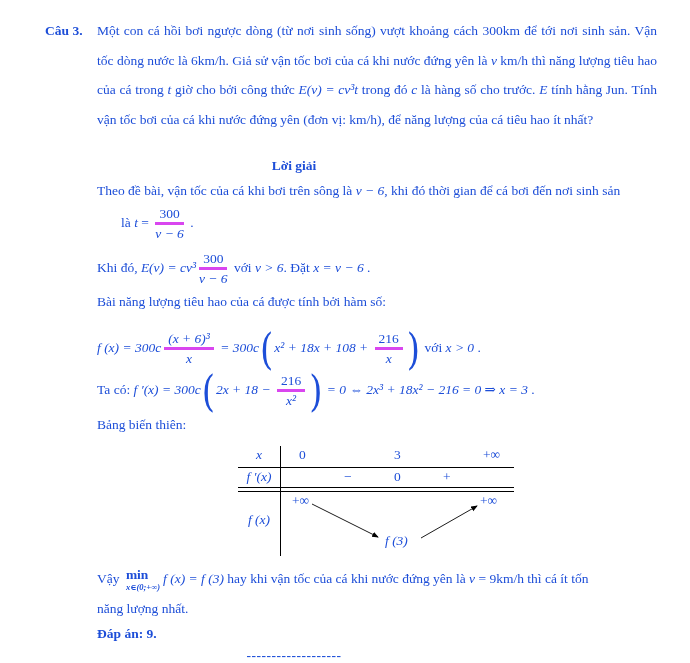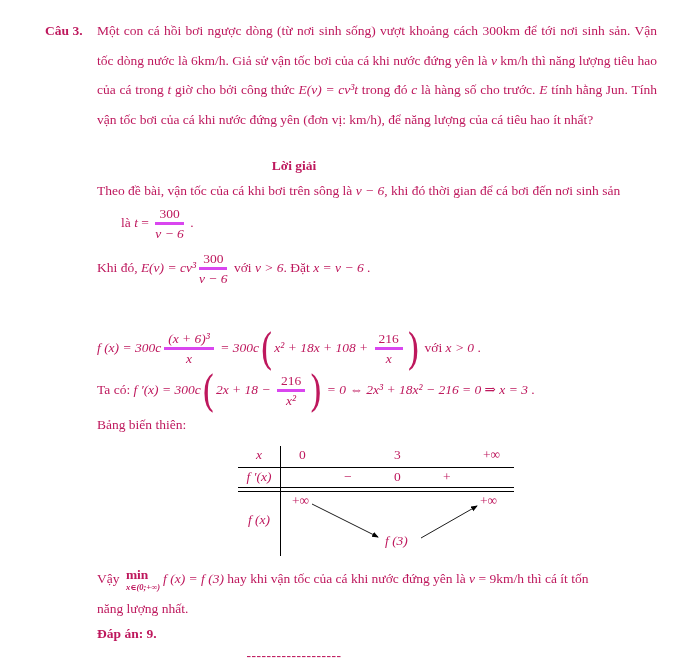--- a/index.html
+++ b/index.html
@@ -1,19 +1,19 @@
 <!DOCTYPE html>
 <html><head>
 <meta charset="utf-8">
 <style>
   html,body { margin:0; padding:0; background:#fff; }
   .page {
     position:relative; width:690px; height:663px; background:#ffffff;
     font-family:"Liberation Serif","DejaVu Serif",serif;
-    font-size:13.5px; color:#be185d; overflow:hidden;
+    font-size:13.5px; color:#1d4ed8; overflow:hidden;
   }
   .abs { position:absolute; }
   .b { font-weight:bold; }
   .it { font-style:italic; }
   .nowrap { white-space:nowrap; }
   .qrow { display:flex; }
   .qlabel { width:52px; flex:0 0 52px; }
   .qbody { width:560px; text-align:justify; }
   .qbody, .qlabel { line-height:29.5px; }
   .center { width:588px; text-align:center; }
@@ -57,20 +57,21 @@
   <div class="abs nowrap" style="left:97px; top:203px; line-height:40px;margin-left:24px;"><span>là </span><span class="it">t</span><span> = </span><span class="frac">
         <span class="num">300</span>
         <span class="den it">v − 6</span>
       </span><span> .</span></div>
 
   <div class="abs nowrap" style="left:97px; top:248px; line-height:40px;"><span>Khi đó, </span><span class="it">E(v) = cv³</span><span class="frac">
         <span class="num">300</span>
         <span class="den it">v − 6</span>
       </span><span> với </span><span class="it">v &gt; 6</span><span>. Đặt </span><span class="it">x = v − 6</span><span> .</span></div>
 
+  <div class="abs nowrap" style="left:97px; top:294px;">Bài năng lượng tiêu hao của cá được tính bởi hàm số:</div>
 
   <div class="abs nowrap" style="left:97px; top:326px; line-height:44px;"><span class="it">f (x) = 300c</span><span class="frac">
         <span class="num it">(x + 6)³</span>
         <span class="den it">x</span>
       </span><span class="it"> = 300c</span><span class="bigp">(</span><span class="it">x² + 18x + 108 + </span><span class="frac">
         <span class="num">216</span>
         <span class="den it">x</span>
       </span><span class="bigp">)</span><span> với </span><span class="it">x &gt; 0</span><span> .</span></div>
 
   <div class="abs nowrap" style="left:97px; top:368px; line-height:44px;"><span>Ta có: </span><span class="it">f ′(x) = 300c</span><span class="bigp">(</span><span class="it">2x + 18 − </span><span class="frac">

